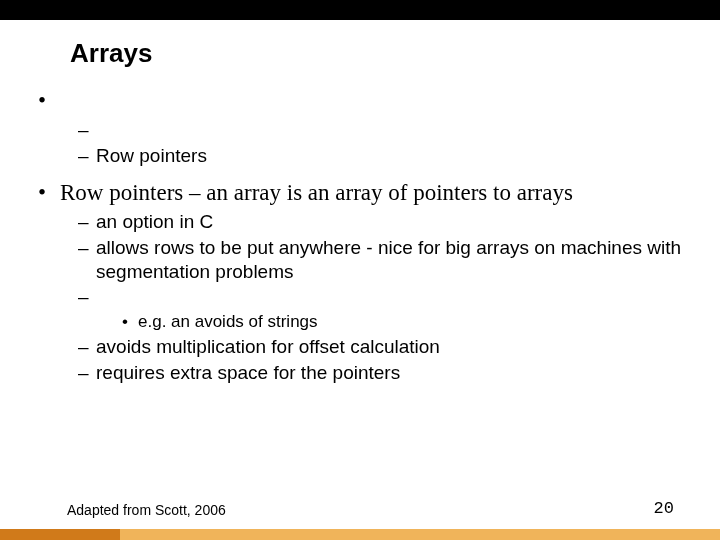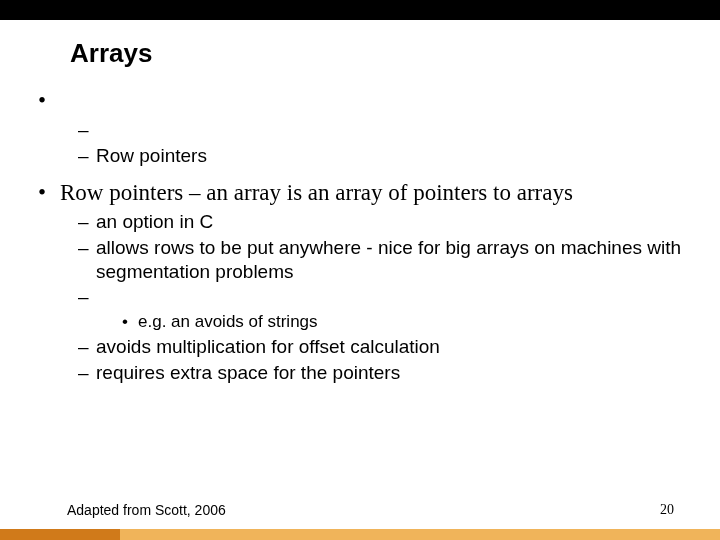--- a/index.html
+++ b/index.html
@@ -72,22 +72,22 @@
     bottom: 22px;
     font-family: Arial, Helvetica, sans-serif;
     font-size: 14px;
     color: #000;
     margin-left: 37px;
   }
   .footer-right {
     position: absolute;
     right: 46px;
     bottom: 22px;
-    font-family: Liberation Serif, serif;
-    font-size: 14px;
+    font-family: Liberation Mono, monospace;
+    font-size: 17px;
     color: #000;
   }
   .bottom-strip {
     position: absolute;
     left: 0;
     bottom: 0;
     width: 100%;
     height: 11px;
   }
   .strip-dark {

